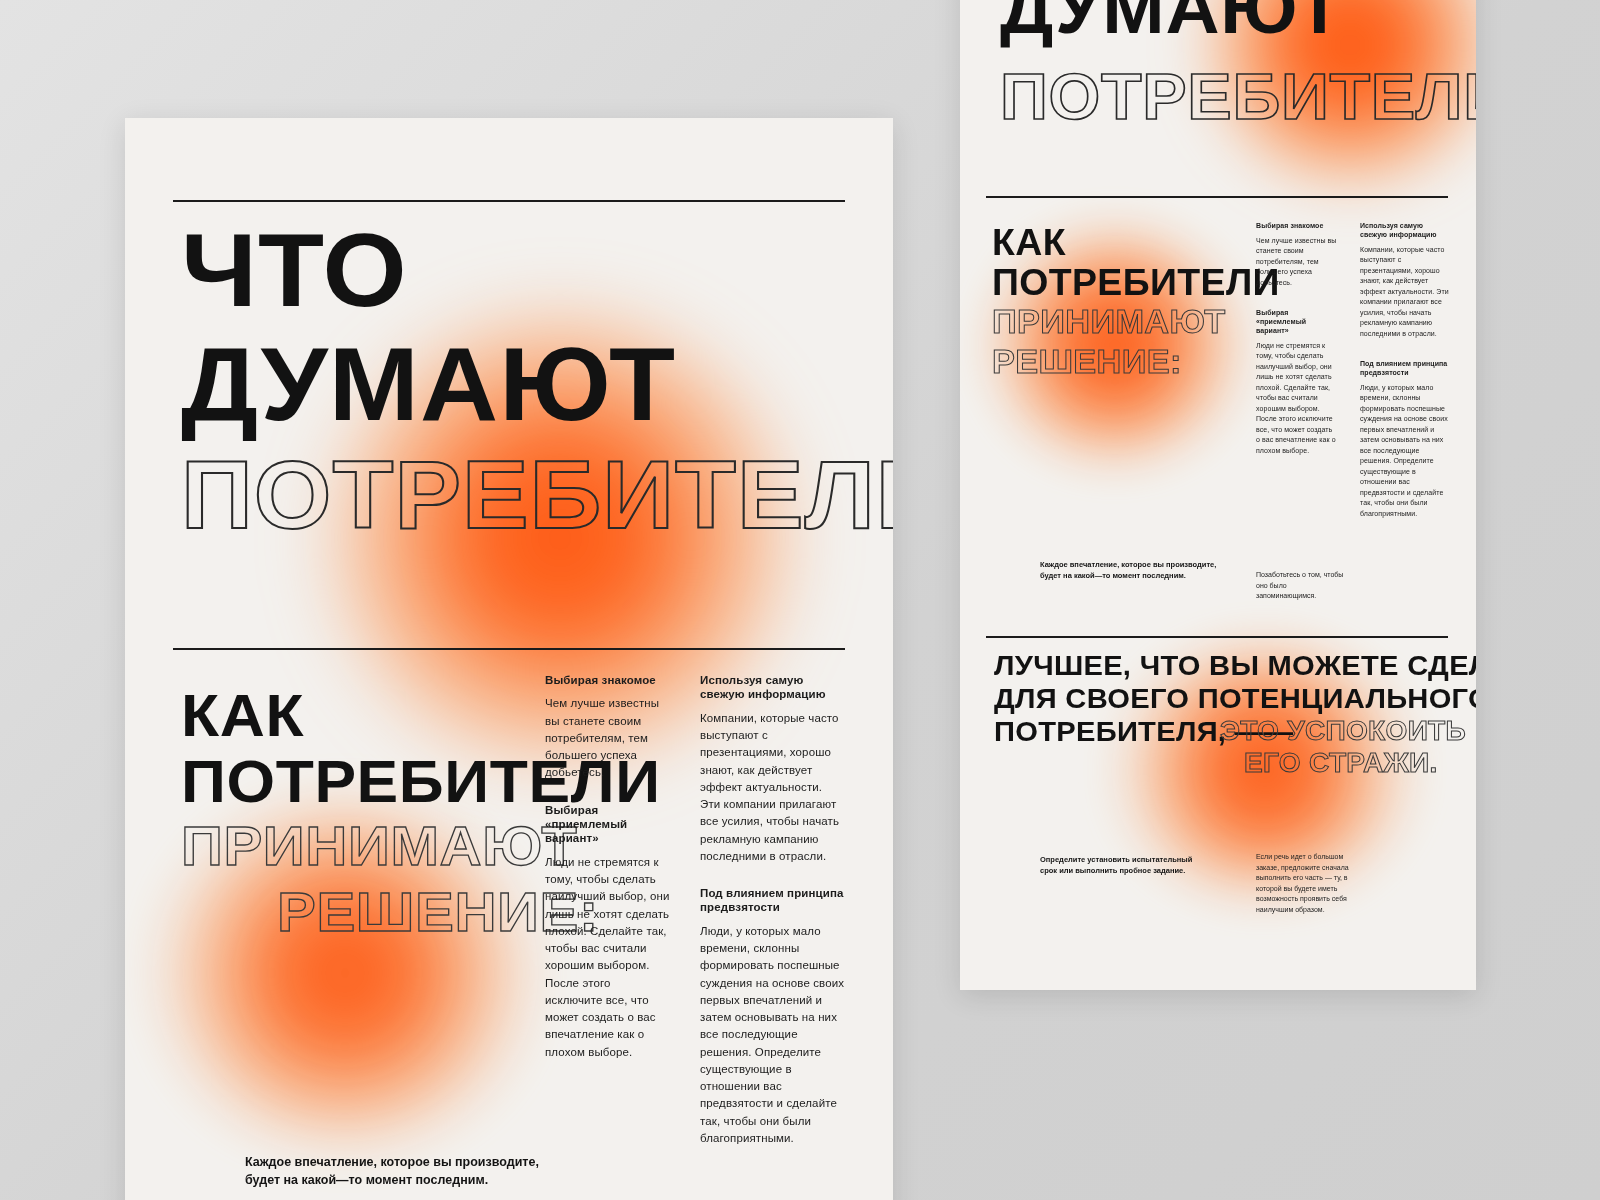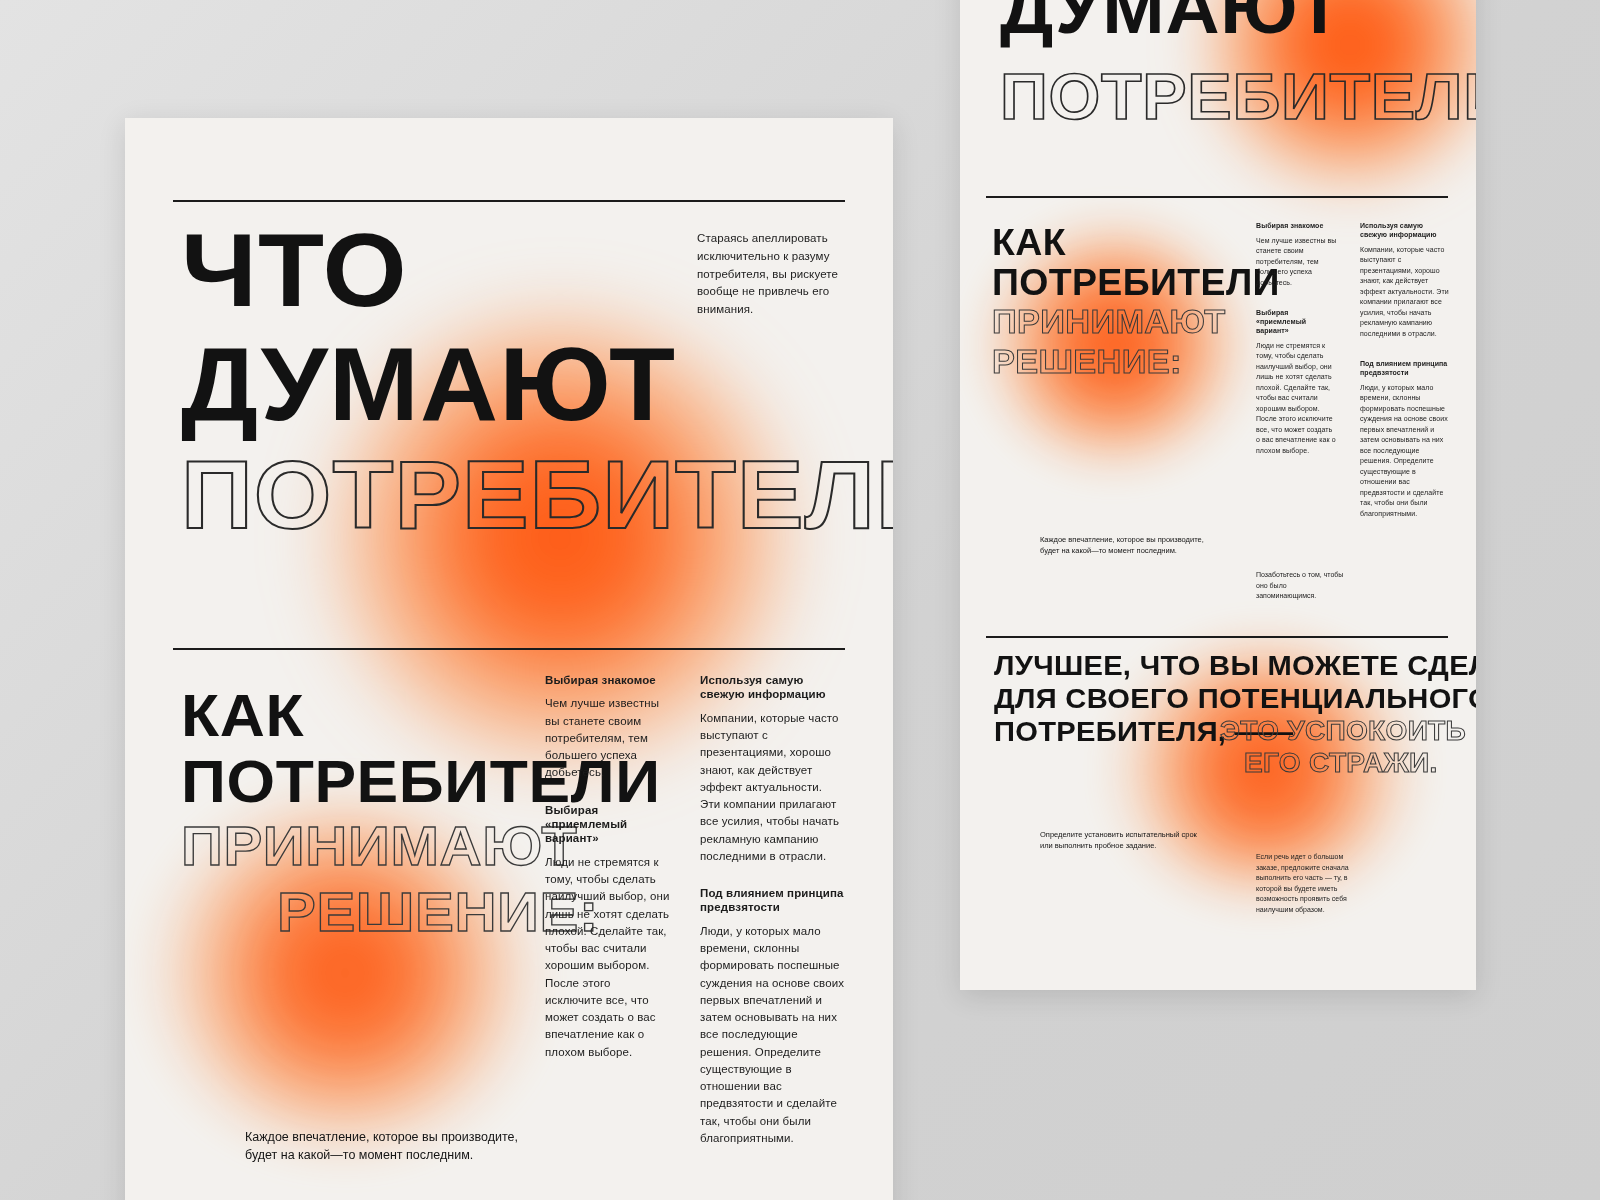--- a/index.html
+++ b/index.html
@@ -106,24 +106,25 @@
   .lead {
     position: absolute;
     font-size: 11.5px;
     line-height: 1.55;
     color: #1c1c1c;
     letter-spacing: 0.01em;
   }
 
   .callout {
     position: absolute;
-    font-weight: 400;
+    font-weight: 700;
     font-size: 12.5px;
     line-height: 1.45;
     color: #141414;
+    margin-top: 25px;
   }
   .callout.small { font-size: 7.5px; line-height: 1.45; }
 
   .note {
     position: absolute;
     font-size: 7px;
     line-height: 1.5;
     color: #1c1c1c;
   }
 </style>
@@ -136,21 +137,20 @@
 
     <div class="blob" style="left:200px; top:190px; width:470px; height:460px; filter:blur(34px);"></div>
     <div class="blob" style="left:40px; top:690px; width:360px; height:330px; filter:blur(30px); opacity:0.95;"></div>
 
     <div class="rule" style="left:48px; top:82px; width:672px;"></div>
 
     <div class="hl" style="left:56px; top:108px; font-size:104px;">ЧТО</div>
     <div class="hl" style="left:56px; top:222px; font-size:104px;">ДУМАЮТ</div>
     <div class="hl outline" style="left:56px; top:336px; font-size:96px;">ПОТРЕБИТЕЛИ</div>
 
-    <div class="lead" style="left:572px; top:112px; width:150px;">Стараясь апеллировать исключительно к разуму потребителя, вы рискуете вообще не привлечь его внимания.</div>
 
     <div class="rule" style="left:48px; top:530px; width:672px;"></div>
 
     <div class="hl" style="left:56px; top:572px; font-size:60px;">КАК</div>
     <div class="hl" style="left:56px; top:638px; font-size:60px;">ПОТРЕБИТЕЛИ</div>
     <div class="hl outline-thin" style="left:56px; top:704px; font-size:56px;">ПРИНИМАЮТ</div>
     <div class="hl outline-thin" style="left:152px; top:770px; font-size:56px;">РЕШЕНИЕ:</div>
 
     <div class="body-col" style="left:420px; top:555px; width:125px;">
       <div class="para">

